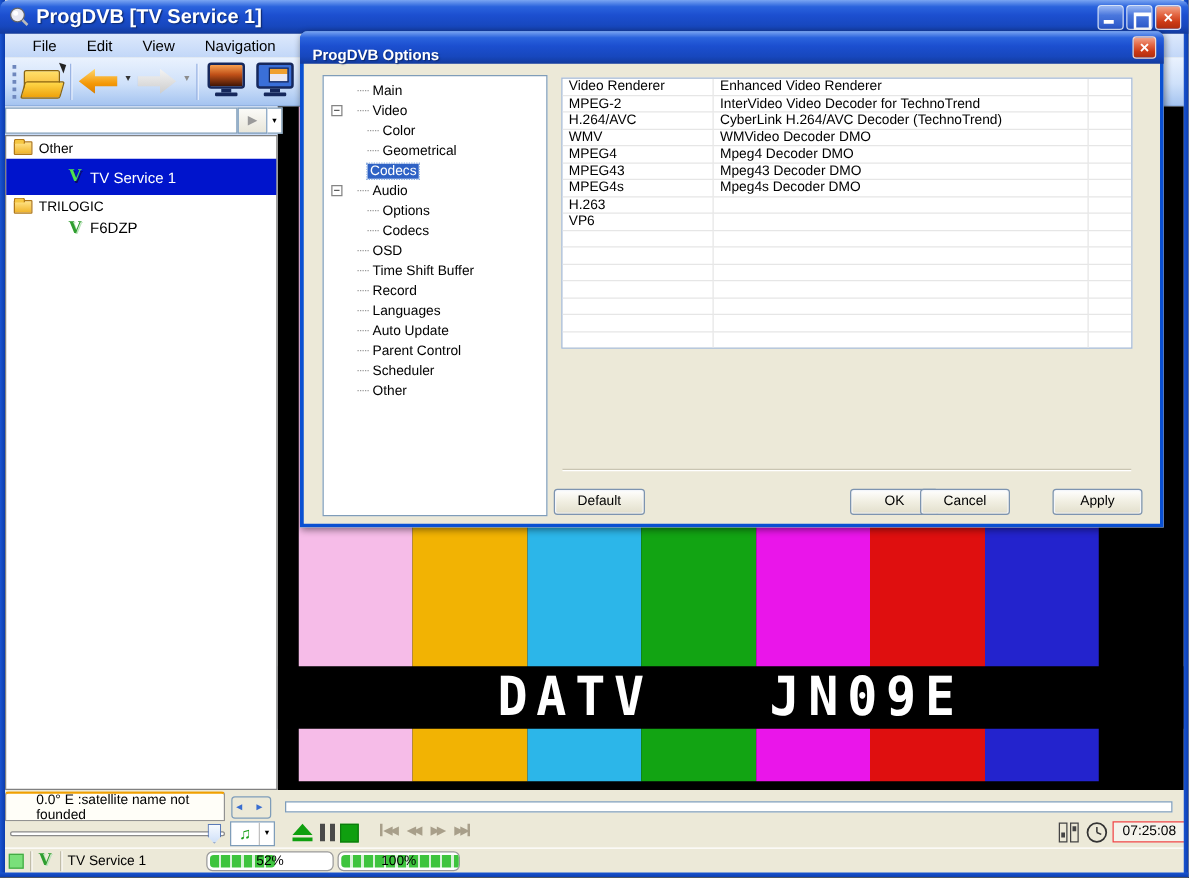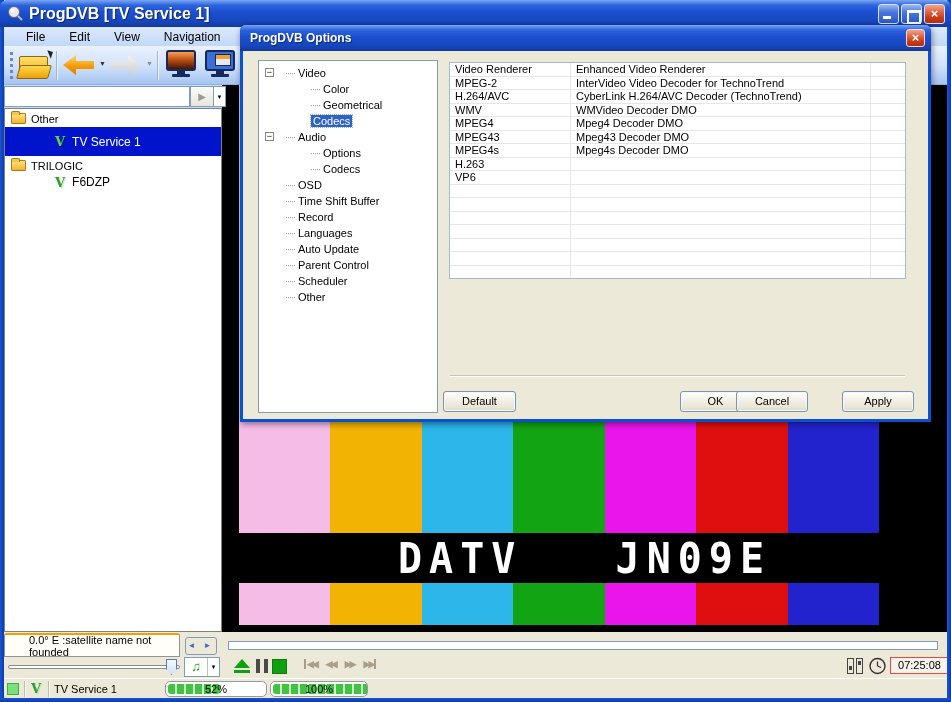--- a/index.html
+++ b/index.html
@@ -87,30 +87,30 @@
   .bar { flex:1; height:100%; }
   .callsign-band { position:absolute; left:0px; top:448px; width:725px; height:50px; background:#000; display:flex; align-items:center; justify-content:center; }
   .callsign { color:#fff; font-family:"DejaVu Sans Mono", monospace; font-weight:bold; font-size:40px;
     letter-spacing:7px; white-space:pre; transform:scaleY(1.08); }
 
   
   .dialog { position:absolute; left:240px; top:25px; width:691px; height:397px; z-index:10;
     background:#ece9d8; box-shadow:inset 0 0 0 3px #0a50d2, 1px 2px 6px rgba(0,0,0,.45); border-radius:6px 6px 0 0; }
   .dlg-title { position:absolute; left:0; top:0; width:691px; height:26px; border-radius:6px 6px 0 0;
     background:linear-gradient(180deg,#7aa5f2 0%,#2a63dd 20%,#1c4fd0 45%,#1747bd 78%,#123a9d 100%);
-    display:flex; align-items:center; }
+    display:flex; align-items:flex-end; }
   .dlg-title-text { color:#fff; font-weight:bold; font-size:12px; margin-left:10px; text-shadow:1px 1px 1px #0d2a70; }
   .dlg-close { position:absolute; right:6px; top:4px; width:19px; height:18px; border-radius:3px; border:1px solid #f2d8cc;
     background:linear-gradient(180deg,#f2a58c 0%,#e46a47 35%,#cc3a16 70%,#b02e10 100%);
     color:#fff; font-size:13px; font-weight:bold; text-align:center; line-height:16px; }
 
   .treepanel { position:absolute; left:18px; top:35px; width:180px; height:353px; background:#fff; border:1px solid #7f9db9; padding-top:4px; overflow:hidden; }
   .titem { position:relative; height:16px; line-height:16px; font-size:11px; color:#000; white-space:nowrap; }
   .titem.root { padding-left:27px; }
-  .titem.child { padding-left:52px; }
+  .titem.child { padding-left:35px; }
   .titem .lbl::before { content:""; display:inline-block; width:9px; margin-right:3px; border-top:1px dotted #9a9a9a; vertical-align:3px; }
   .titem.sel .lbl { background:#2f62c5; color:#fff; outline:1px dotted #90b0e0; padding:0 2px; }
   .titem.sel .lbl::before { display:none; }
   .minus { position:absolute; left:6px; top:3px; width:9px; height:9px; border:1px solid #848484; background:#fff;
     font-size:9px; line-height:7px; text-align:center; color:#000; }
 
   .codec-table { position:absolute; left:209px; top:37px; width:457px; height:217px; background:#fff; border:1px solid #a3b8d4; overflow:hidden; }
   .crow { display:flex; height:13.5px; }
   .crow > div { border-bottom:1px solid #e6e6e6; overflow:hidden; white-space:nowrap; }
   .c1 { width:121px; border-right:1px solid #e6e6e6; padding-left:5px; font-size:11px; line-height:13px; }
@@ -332,20 +332,21 @@
     </div>
   </div>
 
   <div class="dialog">
     <div class="dlg-title">
       <span class="dlg-title-text">ProgDVB Options</span>
     </div>
     <div class="dlg-close">×</div>
 
     <div class="treepanel">
+      <div class="titem root"><span class="lbl">Main</span></div>
       <div class="titem root"><span class="minus">−</span><span class="lbl">Video</span></div>
       <div class="titem child"><span class="lbl">Color</span></div>
       <div class="titem child"><span class="lbl">Geometrical</span></div>
       <div class="titem child sel"><span class="lbl">Codecs</span></div>
       <div class="titem root"><span class="minus">−</span><span class="lbl">Audio</span></div>
       <div class="titem child"><span class="lbl">Options</span></div>
       <div class="titem child"><span class="lbl">Codecs</span></div>
       <div class="titem root"><span class="lbl">OSD</span></div>
       <div class="titem root"><span class="lbl">Time Shift Buffer</span></div>
       <div class="titem root"><span class="lbl">Record</span></div>

